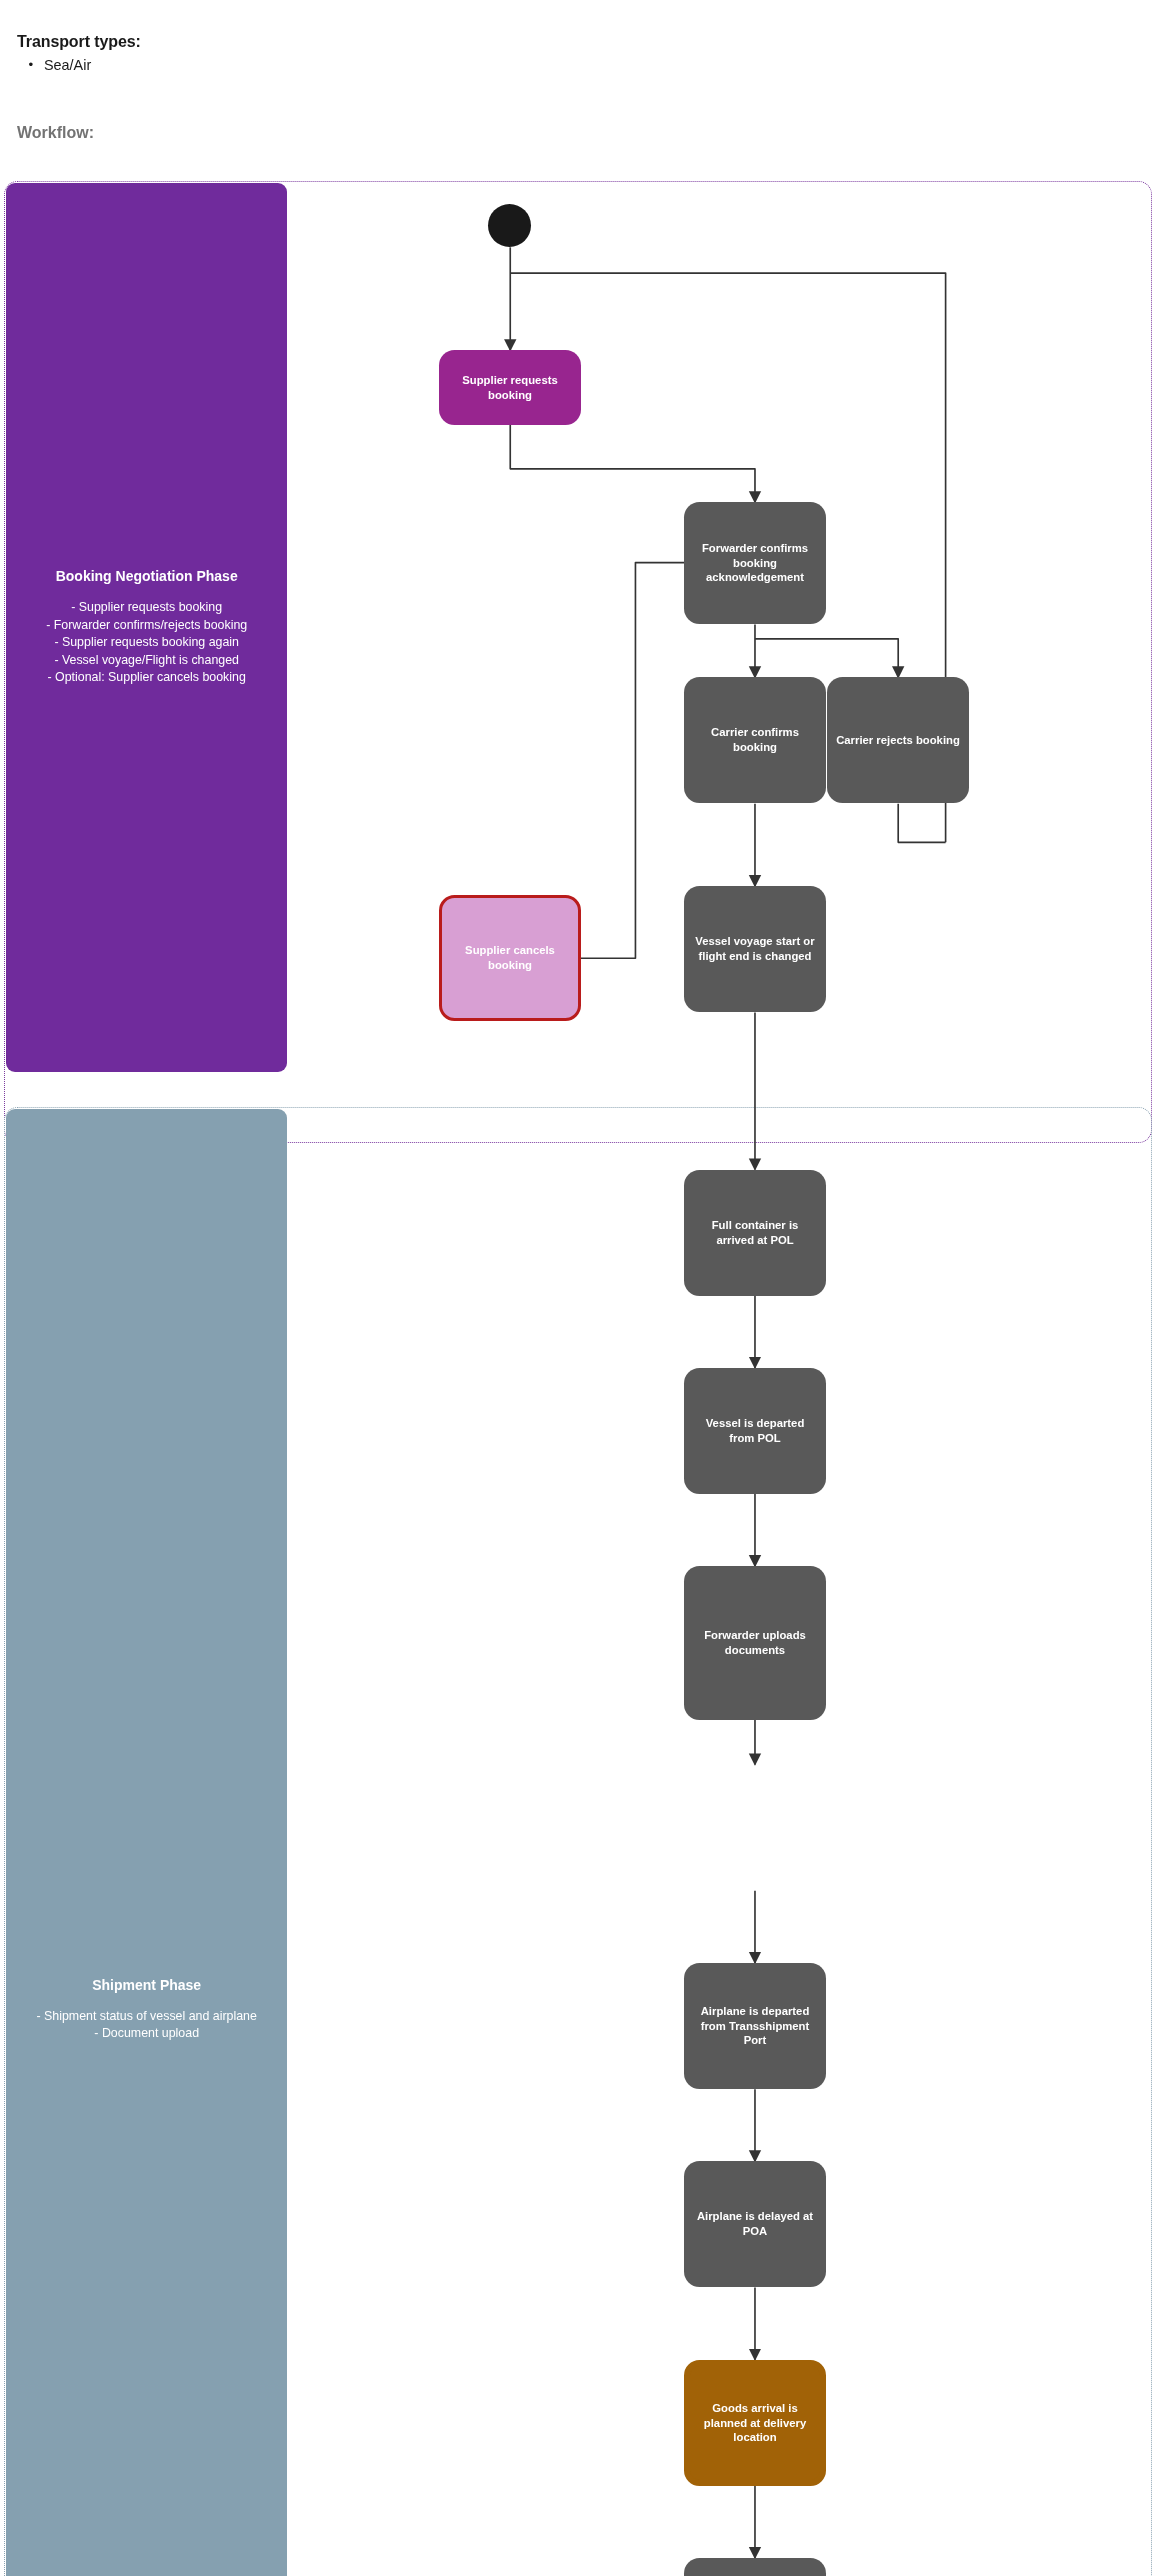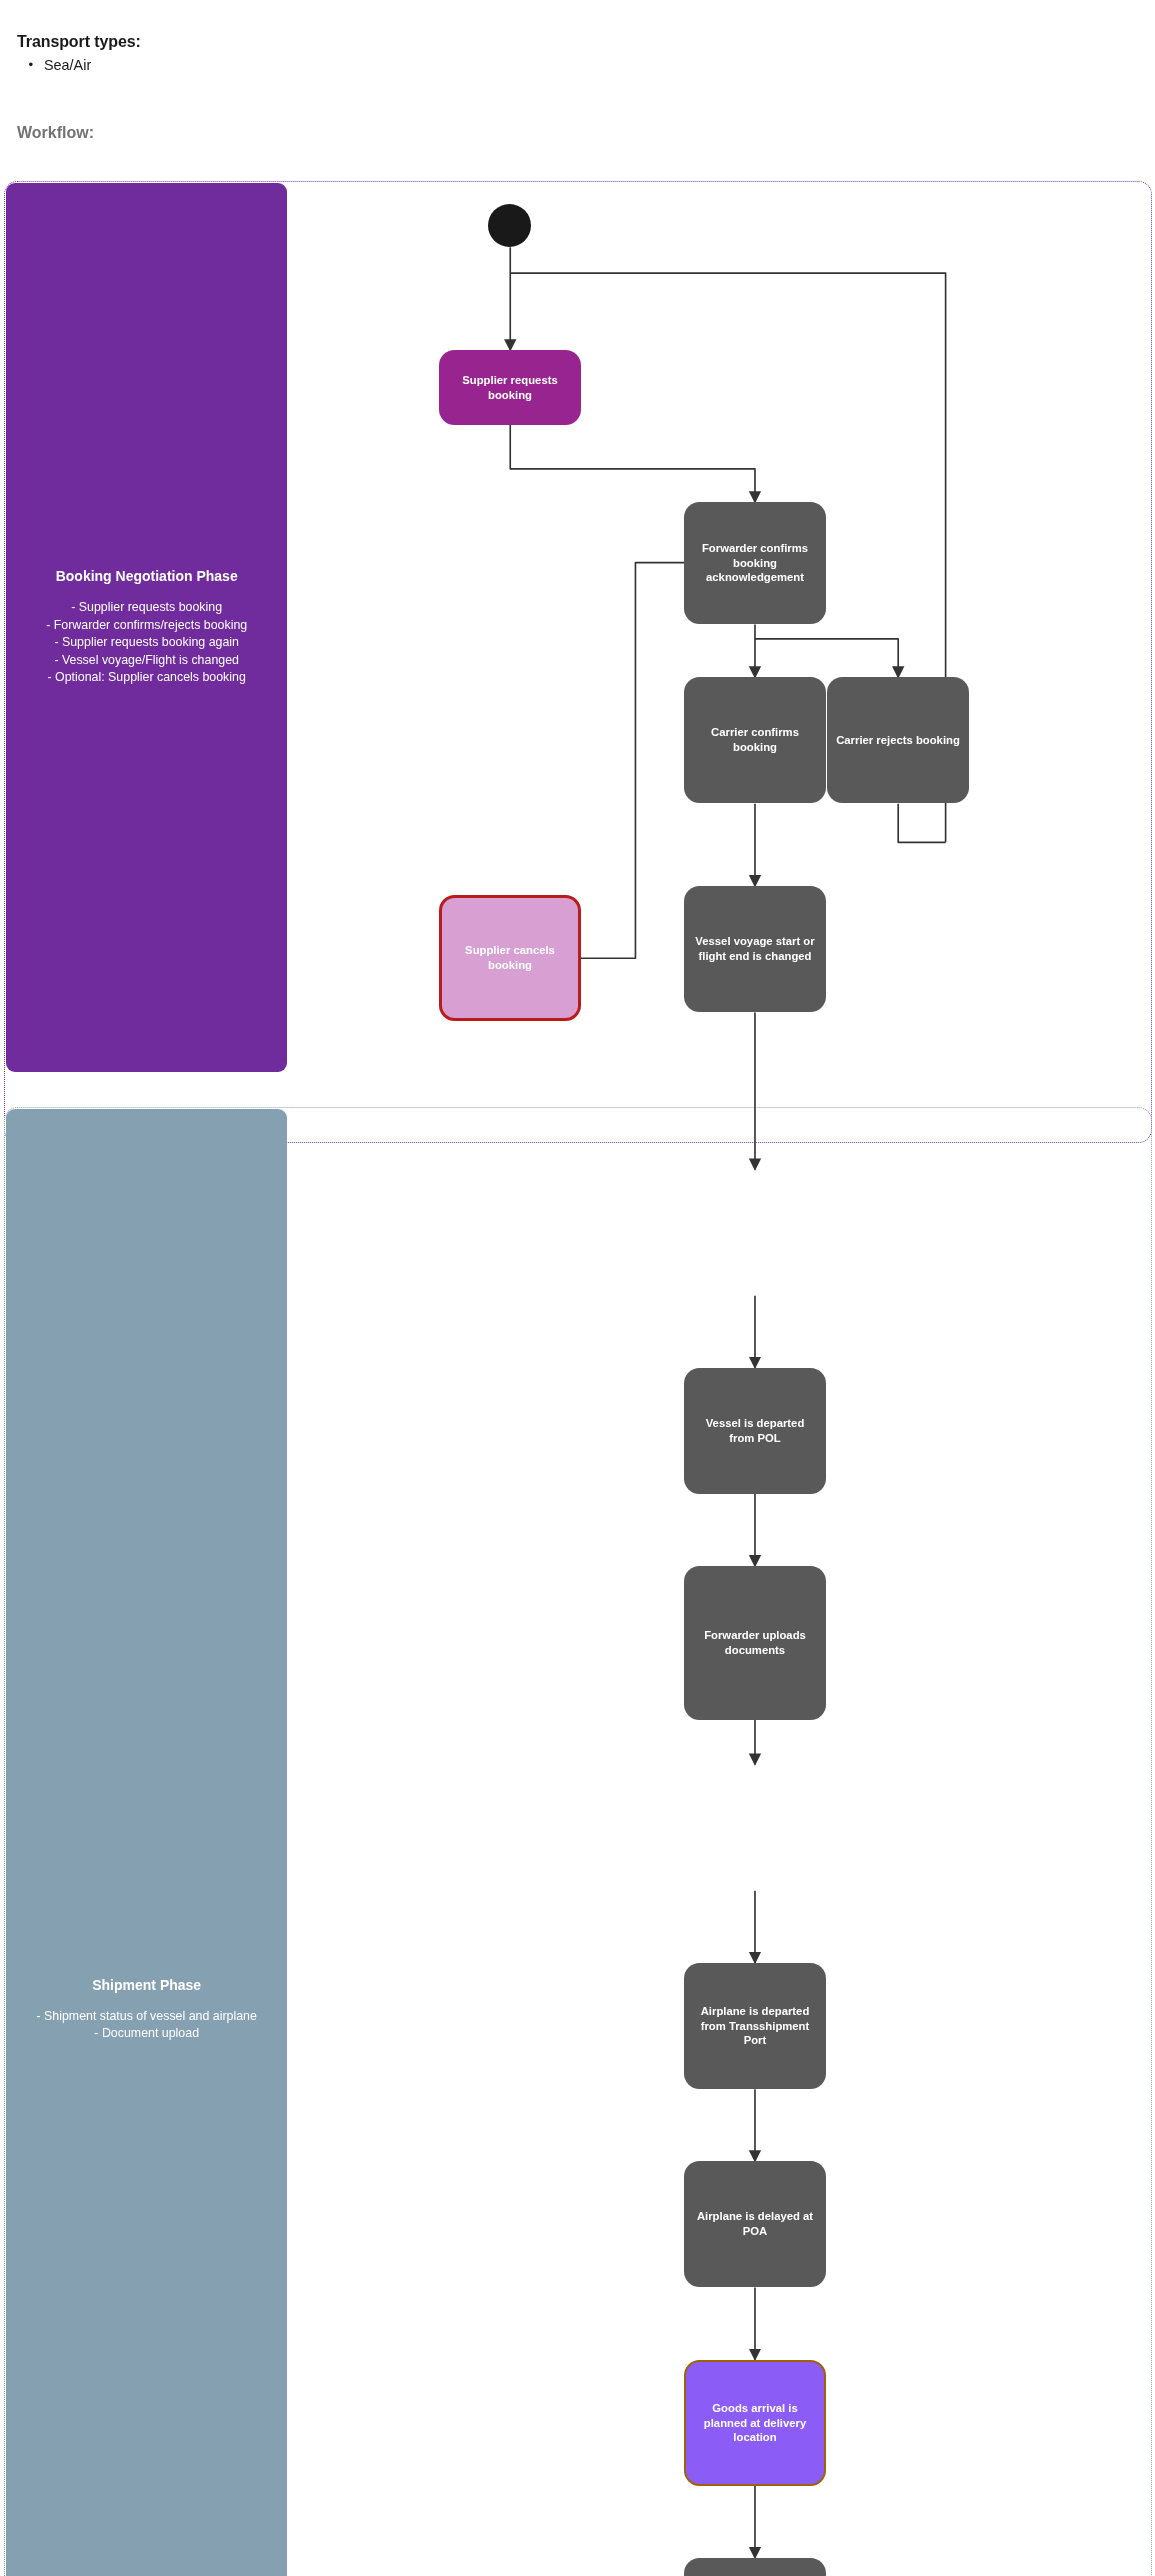--- a/index.html
+++ b/index.html
@@ -91,21 +91,21 @@
     justify-content: center;
     text-align: center;
     color: #ffffff;
     font-size: 11.3px;
     font-weight: bold;
     line-height: 1.32;
     padding: 5.2px 8.2px;
     z-index: 4;
   }
   .node.dark   { background: #595959; }
-  .node.light  { background: #8b5cf6; border: 2px solid #a16207; }
+  .node.light  { background: #a16207; border: 6px solid #a16207; }
   .node.magenta{ background: #98258f; }
   .node.pink   { background: #d89fd3; border: 3px solid #b91c1c; }
 
   .terminus {
     position: absolute;
     background: #191919;
     border-radius: 50%;
     z-index: 5;
   }
 
@@ -218,20 +218,23 @@
   </div>
 
   <div class="node pink" style="left:439px; top:895px; width:142px; height:126px;">
     <span>Supplier cancels booking</span>
   </div>
 
   <div class="node dark" style="left:684px; top:886px; width:142px; height:126px;">
     <span>Vessel voyage start or flight end is changed</span>
   </div>
 
+  <div class="node dark" style="left:684px; top:1170px; width:142px; height:126px;">
+    <span>Full container is arrived at POL</span>
+  </div>
 
   <div class="node dark" style="left:684px; top:1368px; width:142px; height:126px;">
     <span>Vessel is departed from POL</span>
   </div>
 
   <div class="node dark" style="left:684px; top:1566px; width:142px; height:154px;">
     <span>Forwarder uploads documents</span>
   </div>
 
 

